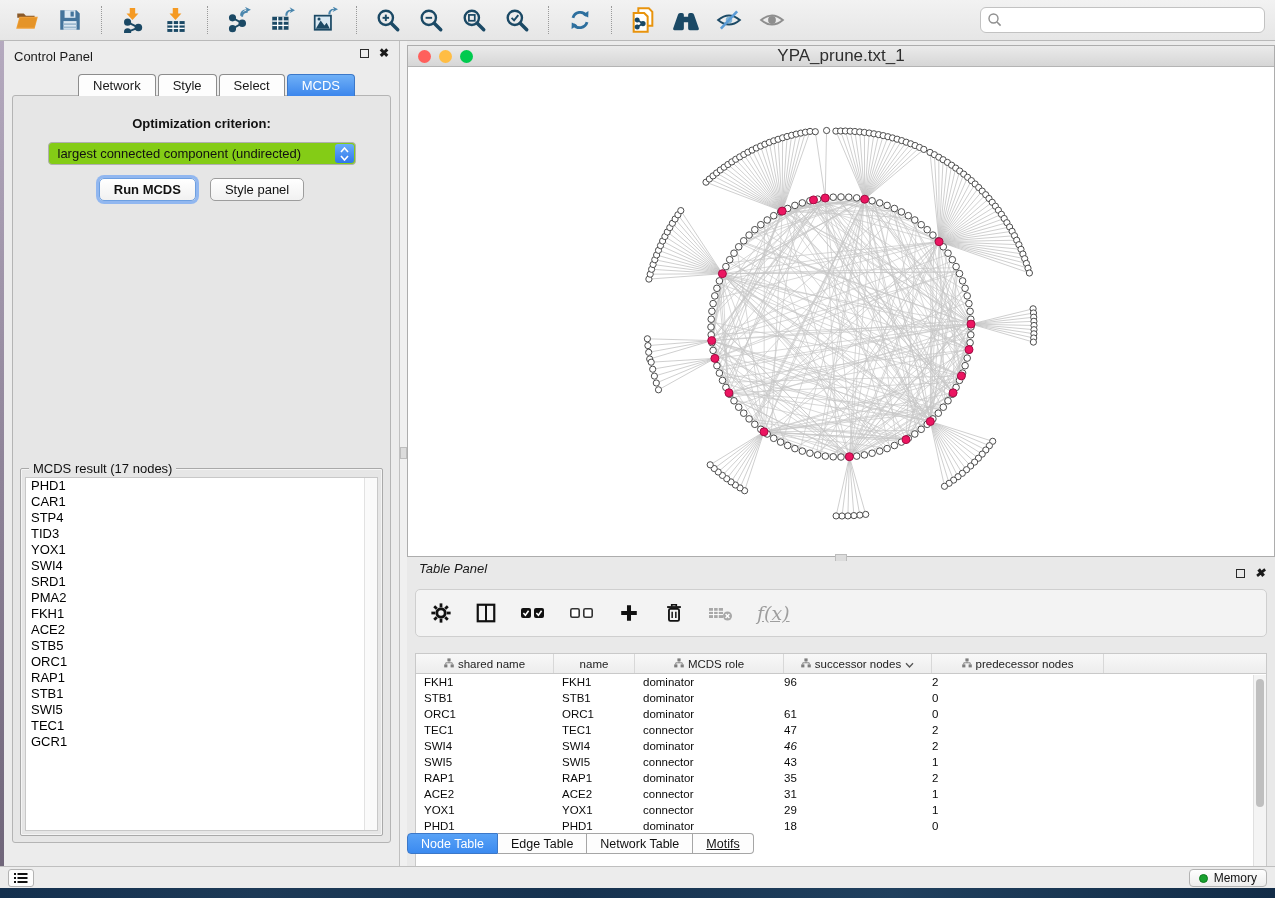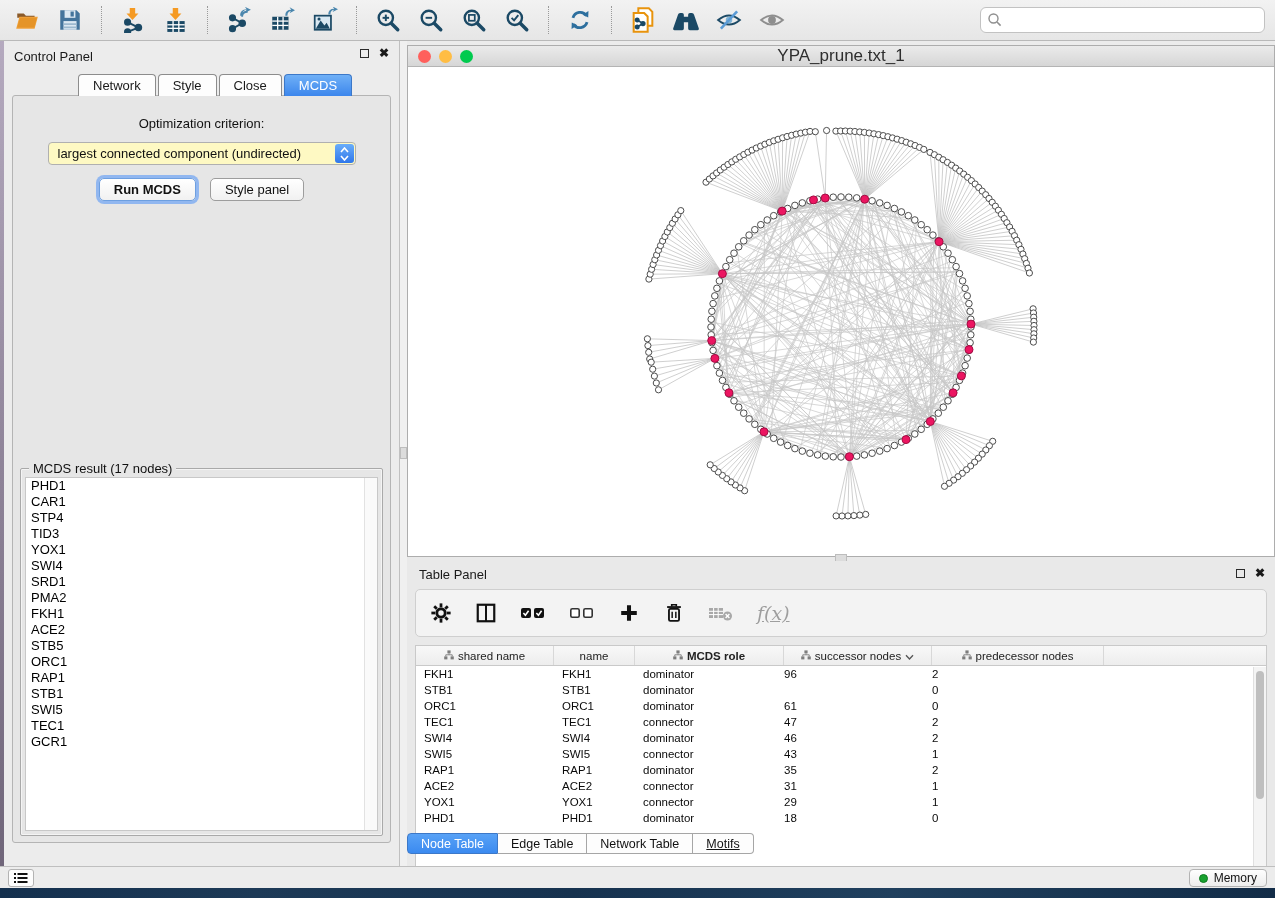--- a/index.html
+++ b/index.html
@@ -34,22 +34,22 @@
   .close-x { font-size:12px; font-weight:bold; color:#1a1a1a; line-height:9px; }
 
   .ctl-tabs { position:absolute; left:74px; top:33px; display:flex; z-index:3; }
   .ctl-tab { height:22px; padding:0 14px; font-size:13px; display:flex; align-items:center;
     background:#fdfdfd; border:1px solid #8c8c8c; border-bottom:none; margin-right:2px;
     border-radius:4px 4px 0 0; color:#1a1a1a; }
   .ctl-tab.active { background:linear-gradient(#6fb0f7,#3c86ec); color:#fff; border-color:#3c78c8; }
 
   .ctl-content { position:absolute; left:8px; right:8px; top:54px; bottom:23px;
     background:#e6e6e6; border:1px solid #b4b4b4; border-radius:3px; }
-  .opt-label { margin-top:20px; text-align:center; font-size:13px; color:#111; }
-  .combo { position:relative; margin:11px auto 0; width:308px; height:23px; background:#fef9c3;
+  .opt-label { margin-top:20px; text-align:center; font-size:13px; color:#111;font-weight:bold; }
+  .combo { position:relative; margin:11px auto 0; width:308px; height:23px; background:#84cc16;
     border:1px solid #b0b0b0; border-radius:4px; font-size:13px; color:#111;
     display:flex; align-items:center; padding-left:9px; }
   .combo-step { position:absolute; right:1px; top:1px; bottom:1px; width:19px; border-radius:3px;
     background:linear-gradient(#6aaefa,#3077ea); display:flex; flex-direction:column;
     align-items:center; justify-content:center; gap:2px; }
   .btn-row { margin-top:13px; display:flex; justify-content:center; gap:14px; }
   .btn { height:23px; padding:0 14px; font-size:13px; color:#111; background:linear-gradient(#fff,#f1f1f1);
     border:1px solid #9d9d9d; border-radius:5px; display:flex; align-items:center; }
   .btn.focused { box-shadow:0 0 0 3px rgba(88,152,246,.6); border-color:#6d9fe0;font-weight:bold; }
 
@@ -74,28 +74,28 @@
     border:1px solid #adadad; }
   .net-titlebar { position:relative; height:21px; background:linear-gradient(#ebebeb,#d6d6d6);
     border-bottom:1px solid #b4b4b4; display:flex; align-items:center; justify-content:center; }
   .traffic { position:absolute; left:10px; top:4px; display:flex; gap:8px; }
   .light { width:13px; height:13px; border-radius:50%; }
   .net-title { font-size:17px; color:#2e2e2e; }
   .net-canvas { position:absolute; left:0; top:21px; right:0; bottom:0; background:#fff; overflow:hidden; }
 
   
   .table-panel { position:absolute; left:0; top:520px; width:868px; height:305px; background:#e9e9e9; }
-  .tp-titlebar { position:relative; height:26px; display:flex; align-items:center; padding:0 12px; }
+  .tp-titlebar { position:relative; height:26px; display:flex; align-items:flex-start; padding:0 12px;font-style:italic; }
   .tp-toolbar { position:absolute; left:8px; right:8px; top:28px; height:48px;
     background:#f3f3f3; border:1px solid #cfcfcf; border-radius:5px;
     display:flex; align-items:center; padding:0 14px; gap:23px; }
   .tp-tool { display:flex; align-items:center; justify-content:center; }
   .fx-label { font-family:"DejaVu Serif", serif; font-style:italic; font-size:19px; color:#9e9e9e;text-decoration:underline; }
 
-  .table-wrap { position:absolute; left:8px; right:8px; top:84px; height:228px; background:#fff;
+  .table-wrap { position:absolute; left:8px; right:8px; top:92px; height:228px; background:#fff;
     border:1px solid #c9c9c9; overflow:hidden; }
   .thead { display:flex; height:20px; background:linear-gradient(#f8f8f8,#ededed);
     border-bottom:1px solid #c9c9c9; }
   .th { display:flex; align-items:center; justify-content:center; gap:4px; font-size:11.5px;
     color:#222; border-right:1px solid #d8d8d8; height:100%; }
   .trow { display:flex; height:16px; }
   .td { font-size:11.5px; color:#0a0a0a; line-height:16px; white-space:nowrap; overflow:hidden; }
   .td.l { text-align:left; padding-left:8px; }
   .td.r { padding-right:12px; }
   .tscroll { position:absolute; right:0; top:21px; bottom:0; width:13px; background:#f4f4f4; border-left:1px solid #e0e0e0; }
@@ -287,21 +287,21 @@
     <div class="panel-titlebar">
       <span class="panel-title">Control Panel</span>
       <span class="panel-ctl">
         <span class="float-box"></span>
         <span class="close-x">✖</span>
       </span>
     </div>
     <div class="ctl-tabs">
         <div class="ctl-tab">Network</div>
         <div class="ctl-tab">Style</div>
-        <div class="ctl-tab">Close</div>
+        <div class="ctl-tab">Select</div>
         <div class="ctl-tab active">MCDS</div>
       </div>
     <div class="ctl-content">
       <div class="opt-label">Optimization criterion:</div>
       <div class="combo">
         <span>largest connected component (undirected)</span>
         <span class="combo-step">
           <svg width="9" height="6" viewBox="0 0 9 6">
               <polyline points="1,5 4.5,1 8,5" fill="none" stroke="#fff" stroke-width="1.6"></polyline>
             </svg>
@@ -1168,21 +1168,21 @@
                   </g>
                   <g stroke="#7d7d7d" stroke-width="0.9" fill="none">
                     <path d="M5 3.4 v1.4 M1.8 6.4 V4.8 h6.4 v1.6"></path>
                   </g>
                 </svg></span>
               <span>shared name</span>
             </div>
             <div class="th" style="width: 81px;">
               <span>name</span>
             </div>
-            <div class="th" style="width: 149px; font-weight: bold;">
+            <div class="th" style="width: 149px;">
               <span><svg width="10" height="10" viewBox="0 0 10 10">
                   <g fill="#7d7d7d">
                     <rect x="3.4" y="0.4" width="3.2" height="3"></rect>
                     <rect x="0.2" y="6.4" width="3.2" height="3"></rect>
                     <rect x="6.6" y="6.4" width="3.2" height="3"></rect>
                   </g>
                   <g stroke="#7d7d7d" stroke-width="0.9" fill="none">
                     <path d="M5 3.4 v1.4 M1.8 6.4 V4.8 h6.4 v1.6"></path>
                   </g>
                 </svg></span>
@@ -1245,21 +1245,21 @@
               <div class="td l" style="width: 138px;">TEC1</div>
               <div class="td l" style="width: 81px;">TEC1</div>
               <div class="td l" style="width: 149px;">connector</div>
               <div class="td r" style="width: 148px;">47</div>
               <div class="td r" style="width: 172px;">2</div>
             </div>
             <div class="trow">
               <div class="td l" style="width: 138px;">SWI4</div>
               <div class="td l" style="width: 81px;">SWI4</div>
               <div class="td l" style="width: 149px;">dominator</div>
-              <div class="td r" style="width: 148px;">46</div>
+              <div class="td r" style="width: 148px; font-style: italic;">46</div>
               <div class="td r" style="width: 172px;">2</div>
             </div>
             <div class="trow">
               <div class="td l" style="width: 138px;">SWI5</div>
               <div class="td l" style="width: 81px;">SWI5</div>
               <div class="td l" style="width: 149px;">connector</div>
               <div class="td r" style="width: 148px;">43</div>
               <div class="td r" style="width: 172px;">1</div>
             </div>
             <div class="trow">

